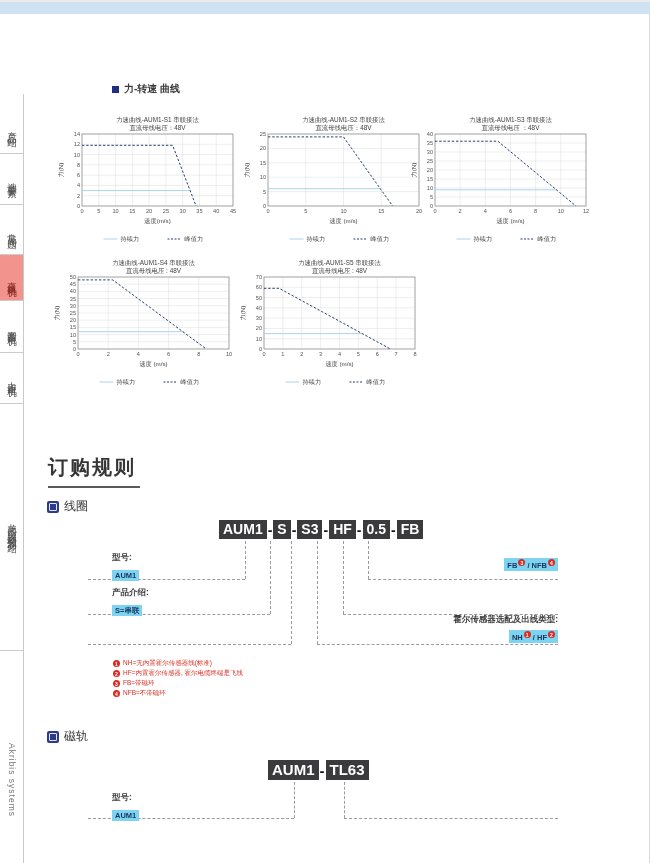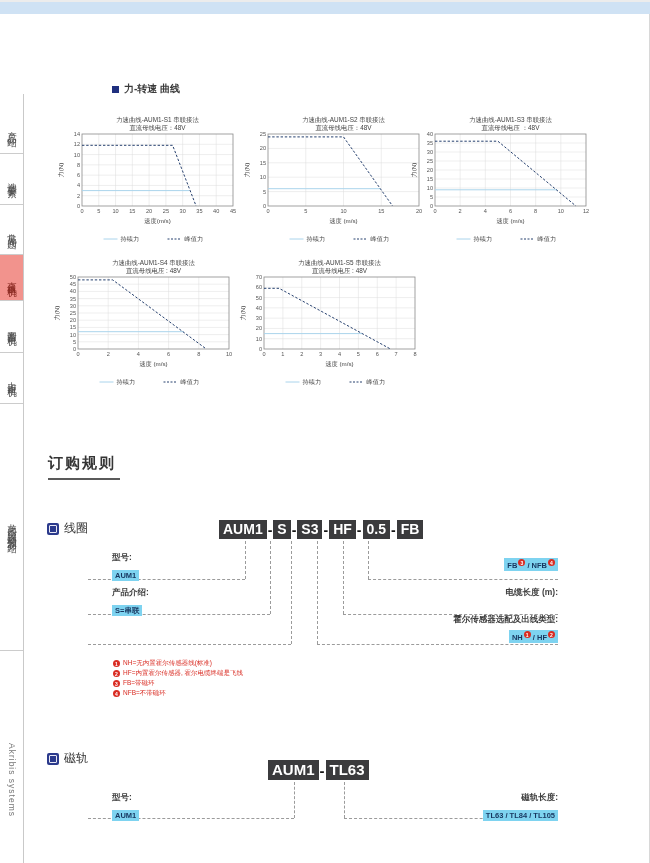--- a/index.html
+++ b/index.html
@@ -23,26 +23,26 @@
   .brand{position:absolute;left:0;top:728px;width:23px;height:100px;display:flex;align-items:center;
          justify-content:center;writing-mode:vertical-rl;font-size:8.5px;color:#777;letter-spacing:1px;}
   
   .chart{position:absolute;width:184px;height:132px;}
   .grid{stroke:#dcdcdc;stroke-width:0.5;}
   .pbox{fill:none;stroke:#8a8a8a;stroke-width:0.8;}
   .tick{font-size:5.6px;fill:#555;}
   .ctitle{font-size:6.4px;fill:#3f3f3f;}
   .alabel{font-size:6.2px;fill:#454545;}
   
-  .h2{position:absolute;left:48px;top:452px;font-size:15px;font-weight:bold;color:#353535;
+  .h2{position:absolute;left:48px;top:452px;font-size:20px;font-weight:bold;color:#353535;
       letter-spacing:2px;padding:0 4px 5px 0;border-bottom:2px solid #5a5a5a;}
   .subhead{position:absolute;display:flex;align-items:center;gap:5px;}
   .subhead .ic{width:12px;height:12px;background:#2b3a8c;border-radius:2px;position:relative;}
   .subhead .ic i{position:absolute;left:2px;top:2px;right:2px;bottom:2px;border:1px solid #e8e8f5;border-radius:1px;}
-  .subhead span{font-size:12px;color:#333;margin-top:22px;}
+  .subhead span{font-size:12px;color:#333;}
   .pn{position:absolute;display:flex;align-items:center;}
   .pn .seg{background:#3b3b3d;color:#ffffff;font-weight:bold;padding:1px 4px 2px 4px;}
   .pn .dash{color:#141414;font-weight:bold;padding:0 1px;}
   .pn.coil{font-size:14px;}
   .pn.track{font-size:15px;}
   
   .vline{position:absolute;width:0;border-left:1px dashed #9b9b9b;}
   .hline{position:absolute;height:0;border-top:1px dashed #9b9b9b;}
   
   .flabel{font-size:8.5px;font-weight:bold;color:#3e3e3e;line-height:1.2;}
@@ -326,21 +326,20 @@
   </div>
   <div class="field" style="left:112px;top:585px;">
     <div class="flabel">产品介绍:</div>
     <div class="fvalue"><span class="hl">S=串联</span></div>
   </div>
 
   <div class="field rt" style="top:550px;">
     <div class="fvalue"><span class="hl"><span>FB</span><i class="sup">3</i> <span>/ NFB</span><i class="sup">4</i></span></div>
   </div>
   <div class="field rt" style="top:585px;">
-    <div class="flabel">电缆长度 (m):</div>
   </div>
   <div class="field rt" style="top:612px;">
     <div class="flabel">霍尔传感器选配及出线类型:</div>
     <div class="fvalue"><span class="hl"><span>NH</span><i class="sup">1</i> <span>/ HF</span><i class="sup">2</i></span></div>
   </div>
 
   <div class="note" style="top:657px;">
     <i class="ncirc">1</i>
     <span>NH=无内置霍尔传感器线(标准)</span>
   </div>
@@ -371,18 +370,14 @@
 
   <div class="vline" style="left:294px;top:780px;height:36px;"></div>
   <div class="vline" style="left:344px;top:780px;height:36px;"></div>
   <div class="hline" style="left:88px;top:816px;width:206px;"></div>
   <div class="hline" style="left:344px;top:816px;width:214px;"></div>
 
   <div class="field" style="left:112px;top:790px;">
     <div class="flabel">型号:</div>
     <div class="fvalue"><span class="hl">AUM1</span></div>
   </div>
-  <div class="field rt" style="top:790px;">
-    <div class="flabel">磁轨长度:</div>
-    <div class="fvalue"><span class="hl">TL63 / TL84 / TL105</span></div>
-  </div>
 
 </div>
 
 </body></html>

